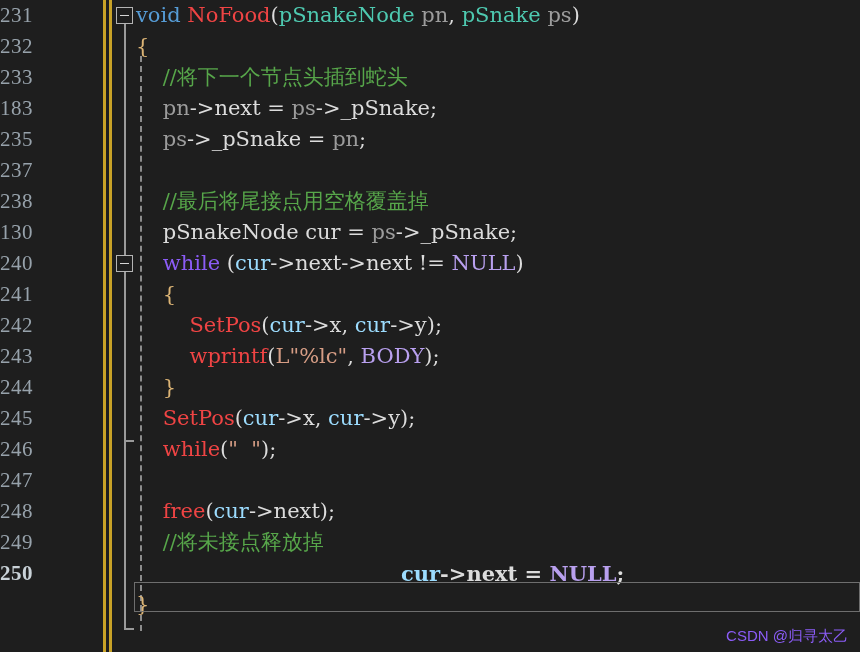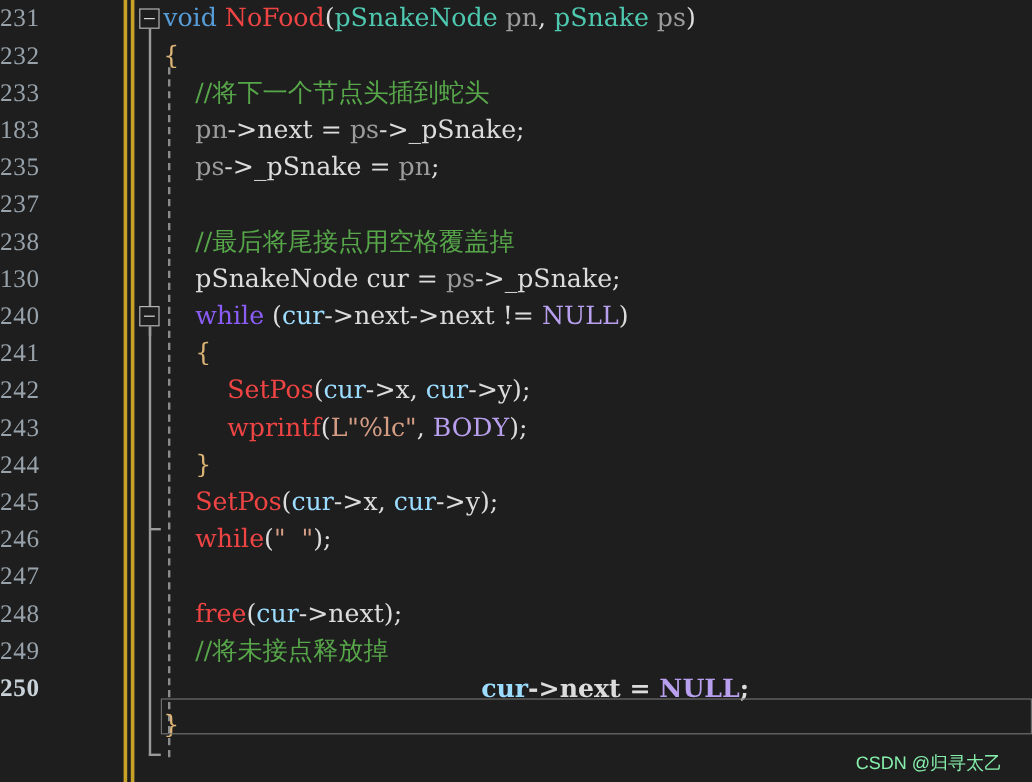--- a/index.html
+++ b/index.html
@@ -146,25 +146,25 @@
   .t-plain    { color: #dcdcdc; }
   .t-punc     { color: #dcdcdc; }
   .t-brace    { color: #dcb475; }   
   .t-paren    { color: #dcdcdc; }
 
   .cline.bold { font-weight: bold; text-align: center; }
 
   
   .watermark {
     position: absolute;
-    right: 25px;
+    right: 12px;
     bottom: 6px;
     font-family: "Liberation Sans", sans-serif;
     font-size: 15px;
-    color: #86efac;
+    color: #8b5cf6;
   }
 </style>
 </head>
 <body>
 
 <div id="app">
 
   <div class="gutter">
     <div class="linenums" id="linenums">
         <div class="lnum">231</div>

